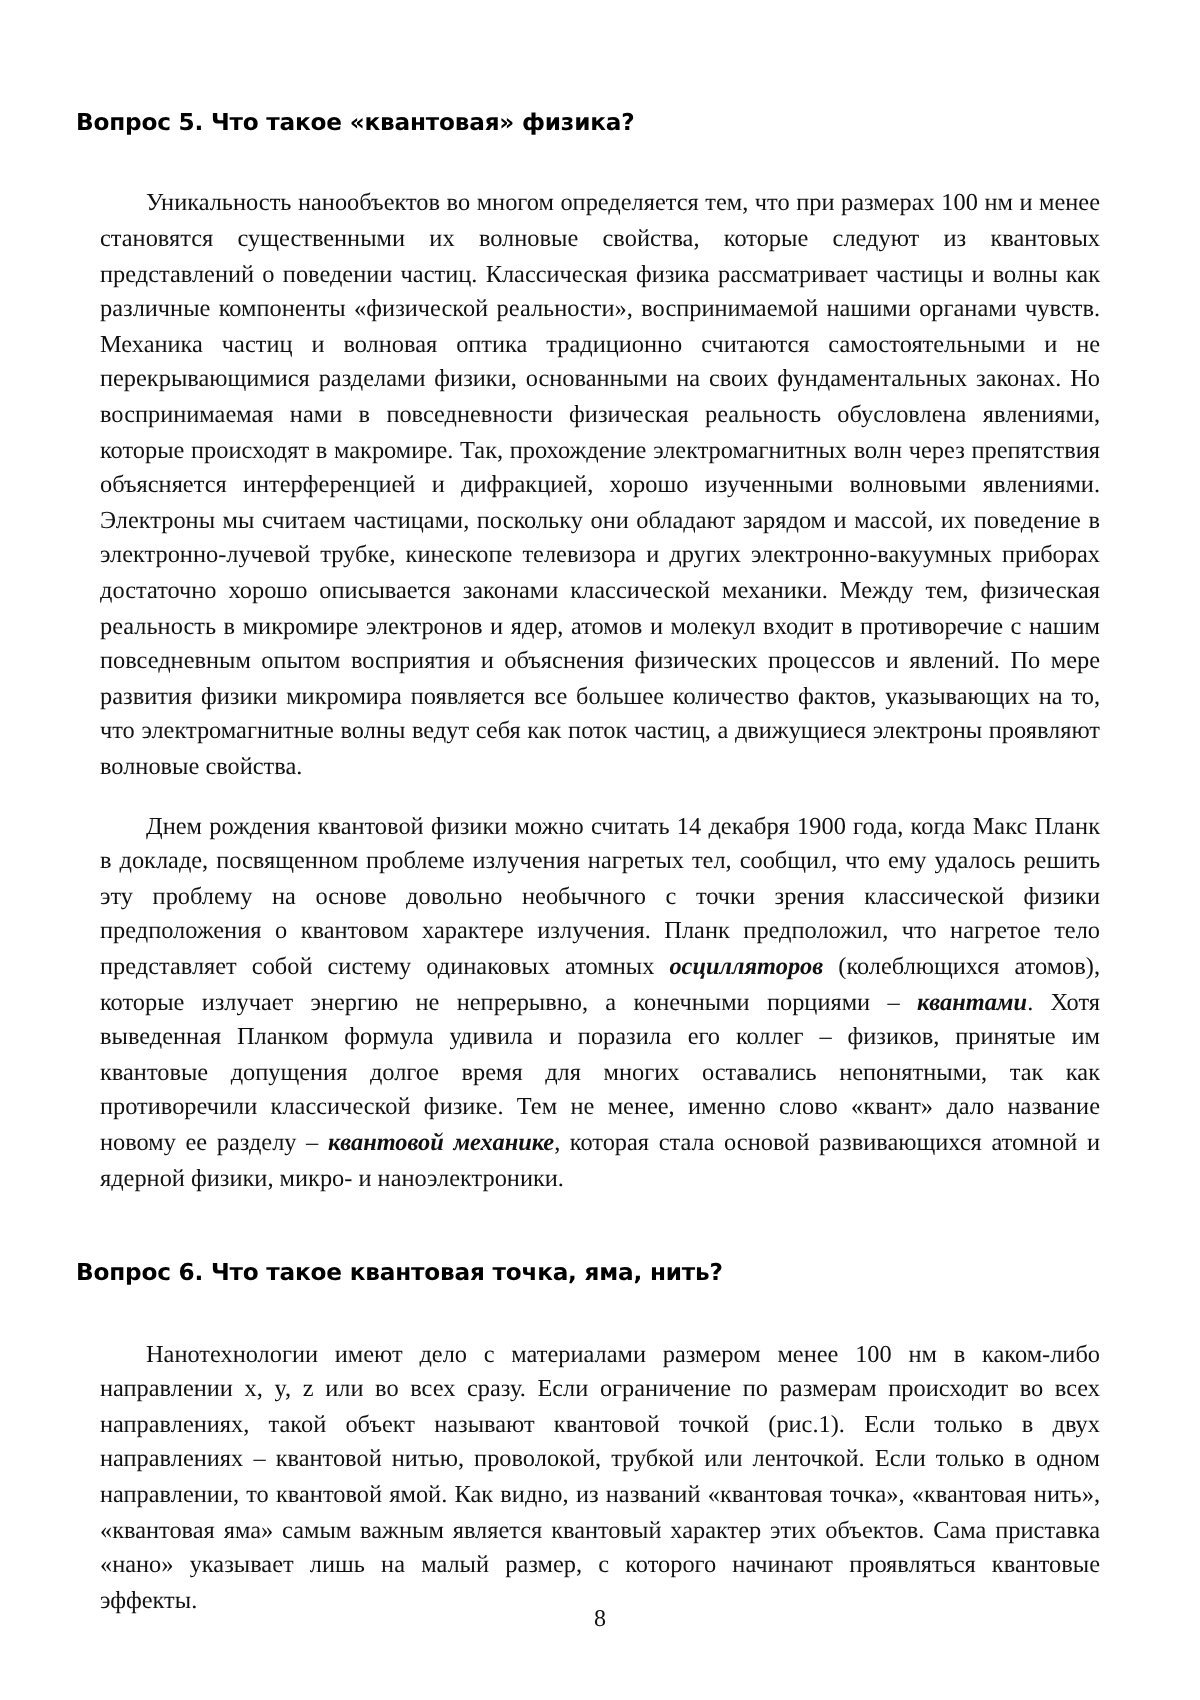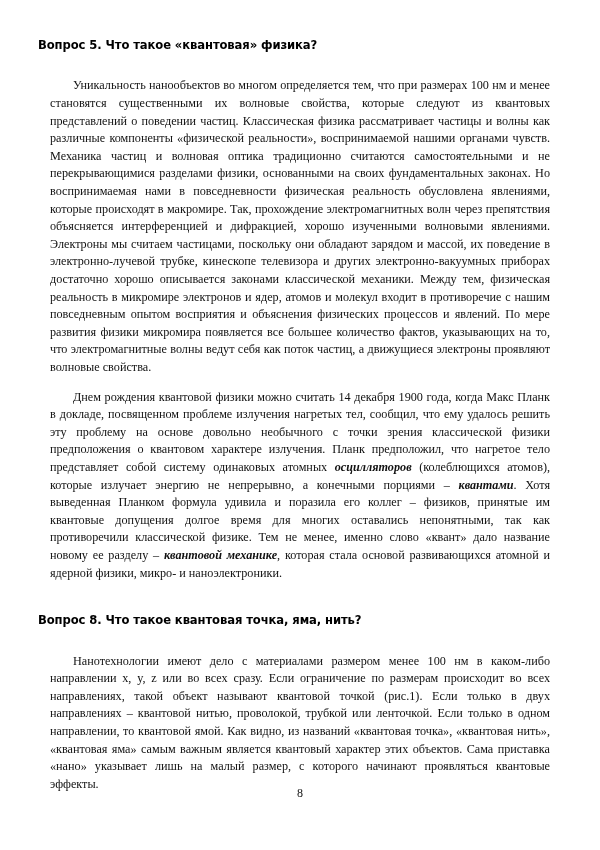--- a/index.html
+++ b/index.html
@@ -13,21 +13,21 @@
     height: 850px;
     position: relative;
     font-family: "Liberation Serif", "DejaVu Serif", serif;
     color: #000000;
     overflow: hidden;
   }
 
   .page {
     position: absolute;
     left: 0;
-    top: 0;
+    top: 16px;
     width: 600px;
     height: 700px;
     box-sizing: border-box;
     padding: 38px 38px 0 38px;
   }
 
   .content {
     width: 524px;
   }
 
@@ -92,21 +92,21 @@
     <h2 class="heading">Вопрос 5. Что такое «квантовая» физика?</h2>
 
     <div class="h-gap-after"></div>
 
     <p class="body">Уникальность нанообъектов во многом определяется тем, что при  размерах 100 нм и менее становятся существенными их волновые свойства, которые  следуют из квантовых представлений о поведении частиц. Классическая физика рассматривает частицы и волны как различные компоненты «физической реальности», воспринимаемой нашими органами чувств. Механика частиц и волновая оптика традиционно считаются самостоятельными и не перекрывающимися разделами физики, основанными на своих фундаментальных законах. Но воспринимаемая нами в повседневности  физическая реальность обусловлена явлениями, которые происходят в макромире. Так, прохождение электромагнитных  волн через препятствия объясняется интерференцией и дифракцией, хорошо изученными волновыми явлениями. Электроны мы считаем частицами, поскольку они обладают зарядом и массой, их поведение в электронно-лучевой трубке, кинескопе телевизора и других электронно-вакуумных приборах достаточно хорошо описывается законами классической механики. Между тем, физическая реальность в микромире  электронов и ядер, атомов и молекул входит в противоречие с нашим повседневным опытом восприятия и объяснения физических процессов и явлений. По мере развития физики микромира появляется все большее количество фактов, указывающих на то, что электромагнитные волны ведут себя как поток частиц, а движущиеся электроны проявляют волновые свойства.</p>
 
     <p class="body cont">Днем рождения квантовой физики можно считать 14 декабря 1900 года, когда Макс Планк в докладе, посвященном проблеме излучения нагретых тел, сообщил, что ему удалось решить эту проблему на основе довольно необычного с точки зрения классической физики предположения о квантовом характере излучения. Планк предположил, что нагретое тело представляет собой систему одинаковых атомных <b class="bi">осцилляторов</b> (колеблющихся атомов), которые излучает энергию не непрерывно, а конечными порциями – <b class="bi">квантами</b>. Хотя выведенная Планком формула удивила и поразила его коллег – физиков, принятые им квантовые допущения долгое время для многих оставались непонятными, так как противоречили классической физике.  Тем не менее, именно слово «квант» дало название новому ее разделу – <b class="bi">квантовой механике</b>, которая стала основой развивающихся атомной и ядерной физики,  микро- и наноэлектроники.</p>
 
     <div class="h-gap-before"></div>
 
-    <h2 class="heading">Вопрос 8. Что такое квантовая точка, яма, нить?</h2>
+    <h2 class="heading">Вопрос 6. Что такое квантовая точка, яма, нить?</h2>
 
     <div class="h-gap-after"></div>
 
     <p class="body">Нанотехнологии имеют дело с материалами размером менее 100 нм в каком-либо направлении x, y, z или во всех сразу. Если ограничение по размерам происходит во всех направлениях, такой объект называют квантовой точкой (рис.1). Если только в двух направлениях – квантовой нитью, проволокой, трубкой или ленточкой. Если только в одном направлении, то квантовой ямой. Как видно, из названий «квантовая точка», «квантовая нить», «квантовая яма» самым важным является квантовый характер этих объектов. Сама приставка «нано» указывает лишь на малый размер, с которого начинают проявляться квантовые эффекты.</p>
 
   </div>
 
   <div class="page-number">8</div>
 </div>
 

